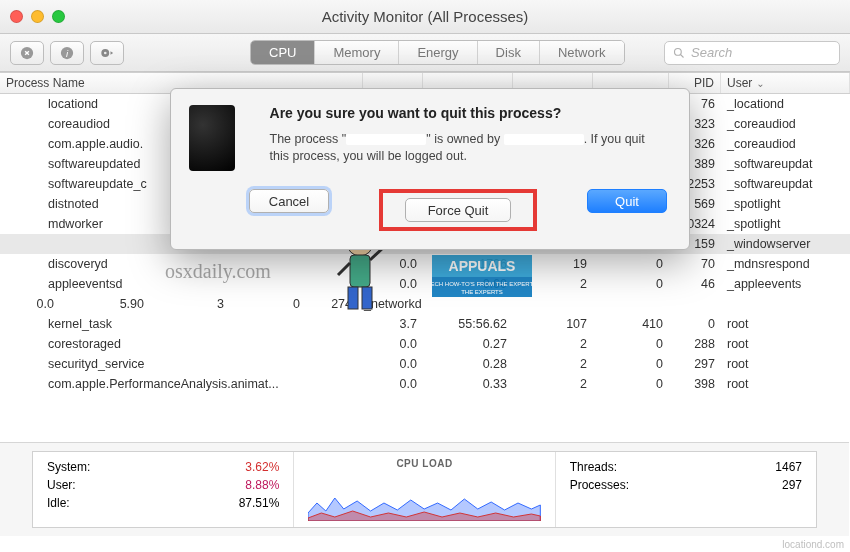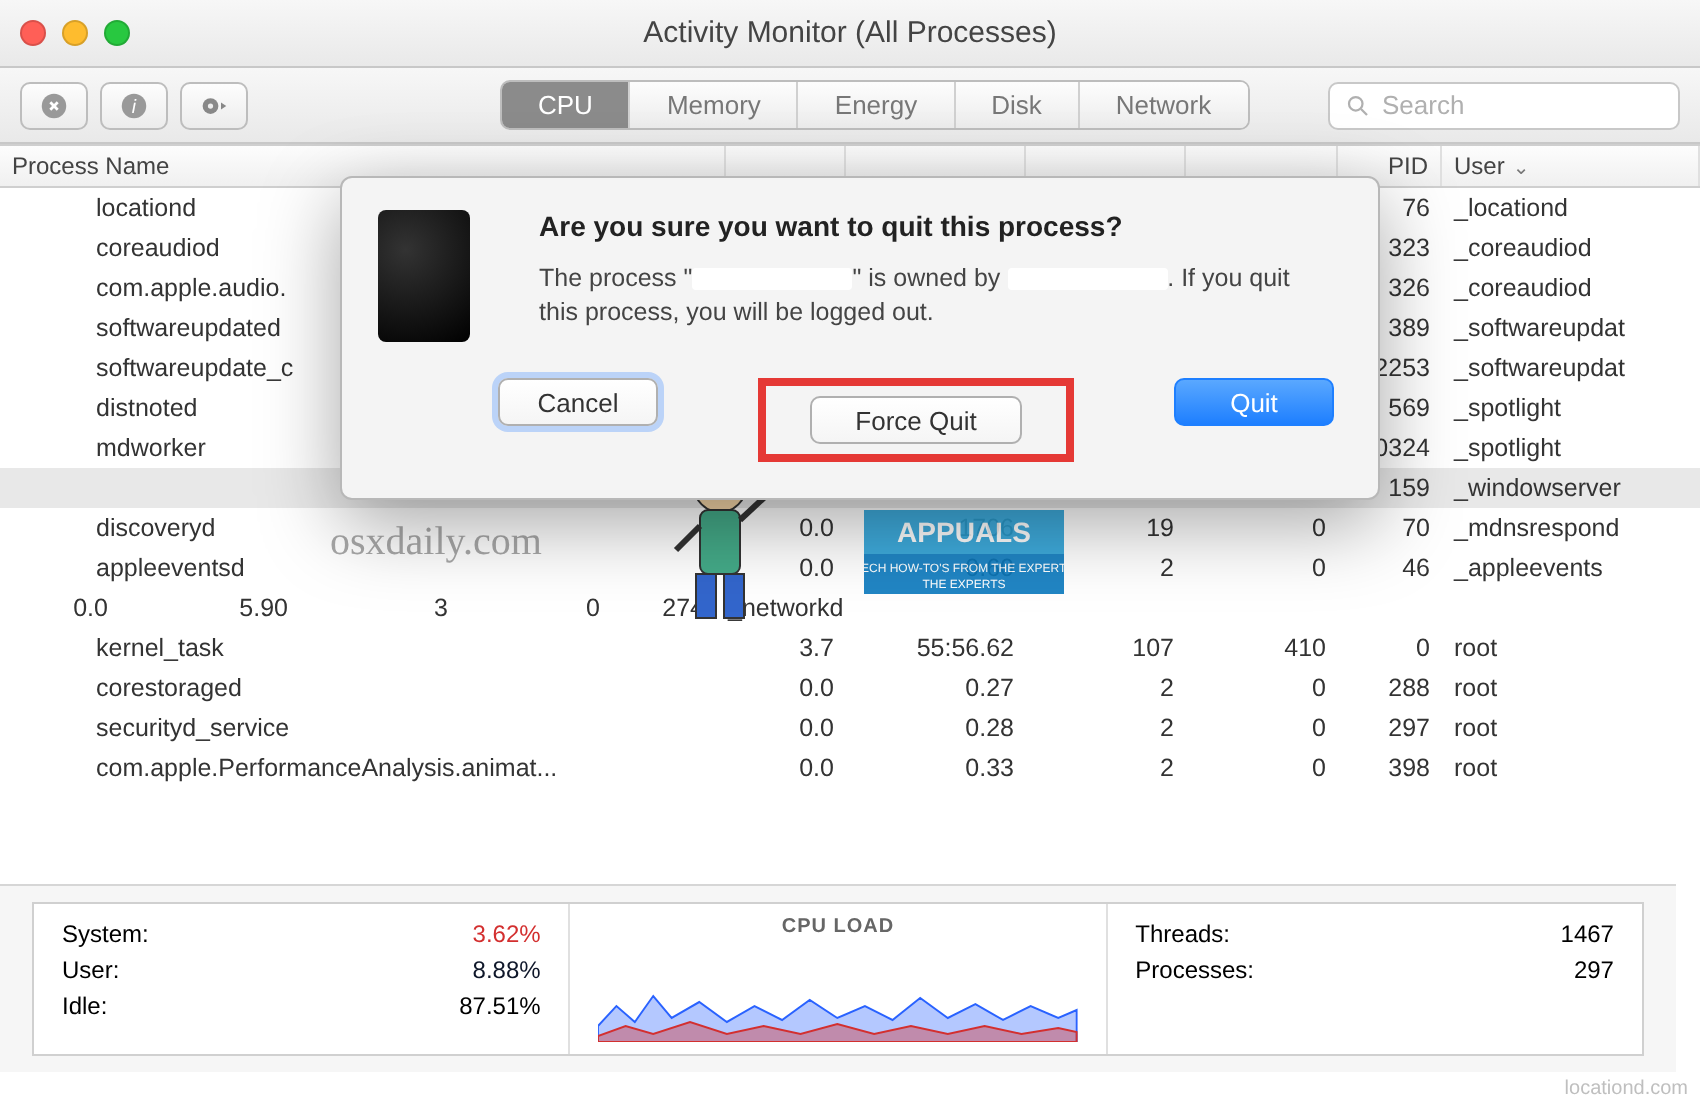--- a/index.html
+++ b/index.html
@@ -13,21 +13,21 @@
 .title { position:absolute; left:0; right:0; text-align:center; font-size:15px; color:#444; pointer-events:none; }
 
 
 .toolbar { height: 38px; background: linear-gradient(#f7f7f7,#e9e9e9); border-bottom:1px solid #c8c8c8; display:flex; align-items:center; padding:0 10px; gap:6px; }
 .tb-btn { width:34px; height:24px; background:linear-gradient(#fdfdfd,#ececec); border:1px solid #bdbdbd; border-radius:5px; display:flex; align-items:center; justify-content:center; color:#777; font-size:13px; }
 .tb-btn svg { width:14px; height:14px; fill:#888; }
 .seg { display:flex; margin-left:120px; border:1px solid #bdbdbd; border-radius:5px; overflow:hidden; }
 .seg-item { padding:4px 18px; font-size:13px; color:#777; background:linear-gradient(#fdfdfd,#ececec); border-right:1px solid #d0d0d0; }
 .seg-item:last-child { border-right:none; }
 .seg-item.active { background:#8b8b8b; color:#fff; }
-.search { margin-left:auto; width:176px; height:24px; border:1px solid #c8c8c8; border-radius:5px; background:#fff; display:flex; align-items:center; padding:0 8px; color:#b0b0b0; font-size:13px; gap:6px; }
+.search { margin-left:auto; width:176px; height:24px; border:1px solid #c8c8c8; border-radius:5px; background:#fff; display:flex; align-items:center; padding:0 8px; color:#b0b0b0; font-size:13px; gap:6px;font-style:italic; }
 .search svg { width:12px; height:12px; fill:#b0b0b0; }
 
 
 .thead { height:22px; background:linear-gradient(#fdfdfd,#f0f0f0); border-top:1px solid #cfcfcf; border-bottom:1px solid #cfcfcf; display:flex; font-size:12px; color:#444; }
 .thead div { padding:3px 6px; border-right:1px solid #e0e0e0; }
 .col-name { width:363px; }
 .col-cpu { width:60px; text-align:right; }
 .col-time { width:90px; text-align:right; }
 .col-thr { width:80px; text-align:right; }
 .col-idle { width:76px; text-align:right; }
@@ -36,29 +36,29 @@
 
 
 .tbody { font-size:12.5px; color:#333; }
 .row { display:flex; height:20px; align-items:center; }
 .row.sel { background:#e8e8e8; }
 .row div { padding:0 6px; overflow:hidden; white-space:nowrap; text-overflow:ellipsis; }
 .row .col-name { padding-left:48px; }
 .row .num { text-align:right; }
 
 
-.footer { position:absolute; left:0; right:12px; bottom:16px; padding:8px 16px; background:#f6f6f6; border-top:1px solid #d6d6d6; }
+.footer { position:absolute; left:0; right:1px; bottom:16px; padding:8px 32px; background:#f6f6f6; border-top:1px solid #d6d6d6; }
 .footer-inner { display:flex; gap:0; border:1px solid #d0d0d0; background:#fff; }
 .fcol { flex:1; padding:6px 14px; font-size:12px; border-right:1px solid #e0e0e0; }
 .fcol:last-child { border-right:none; }
 .fline { display:flex; justify-content:space-between; padding:2px 0; }
 .fcol.mid { display:flex; flex-direction:column; align-items:center; justify-content:flex-start; }
 .cpu-load-title { font-size:10px; font-weight:bold; color:#666; letter-spacing:0.5px; margin-bottom:4px; }
 .spark { width:100%; height:48px; }
-.red { color:#d32f2f; } .blue { color:#0f172a; }
+.red { color:#d32f2f; } .blue { color:#be185d; }
 
 
 .modal { position:absolute; top:88px; left:170px; width:520px; background:#f4f4f4; border:1px solid #b8b8b8; border-radius:6px; box-shadow:0 12px 40px rgba(0,0,0,.35); padding:16px 22px 18px 18px; }
 .modal-body { display:flex; gap:35px; }
 .modal-icon { width:66px; height:66px; background:radial-gradient(circle at 30% 30%, #333, #000); border-radius:4px; }
 .modal-text h3 { font-size:14px; font-weight:bold; color:#222; margin-bottom:10px; }
 .modal-text p { font-size:12.5px; color:#444; line-height:1.35; }
 .redact { display:inline-block; background:#fff; border-radius:2px; height:11px; vertical-align:middle; }
 .modal-buttons { display:flex; justify-content:center; gap:50px; margin-top:18px; padding-left:60px; }
 .mbtn { width:106px; height:24px; border:1px solid #b0b0b0; border-radius:5px; background:linear-gradient(#fff,#f5f5f5); font-size:13px; color:#333; display:flex; align-items:center; justify-content:center; }

